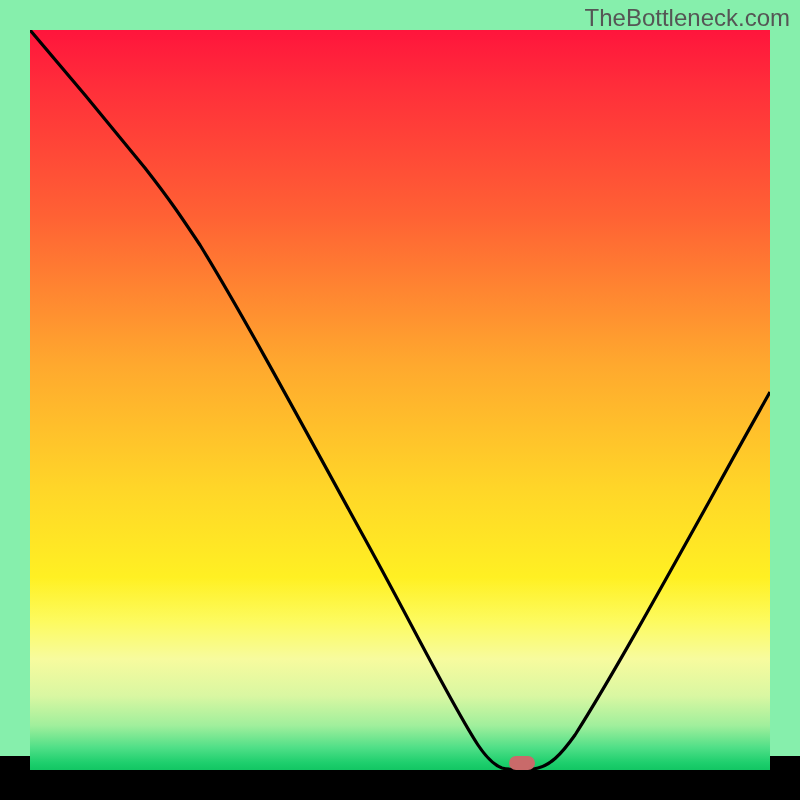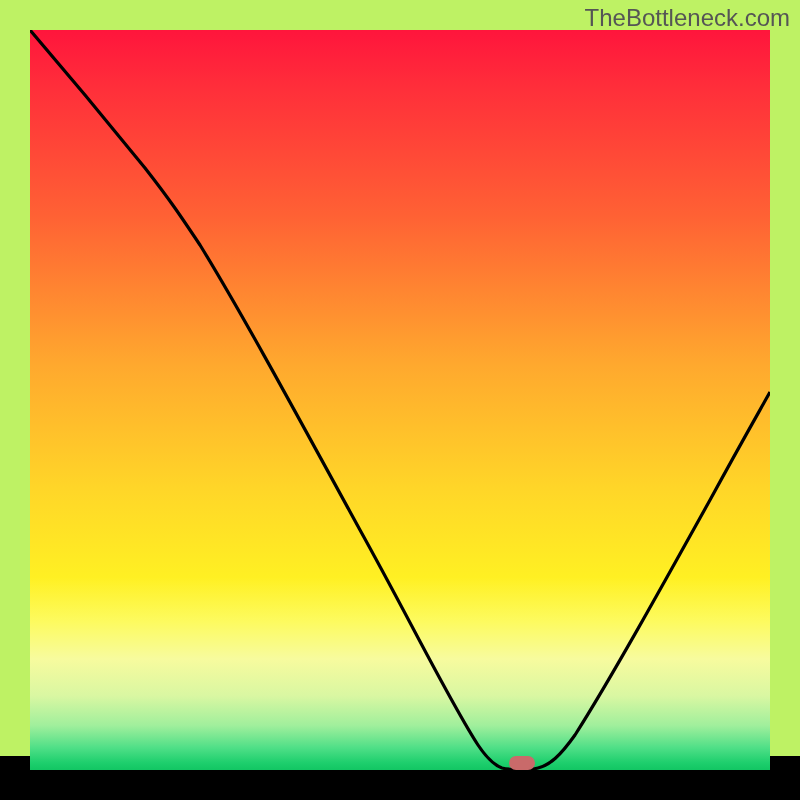--- a/index.html
+++ b/index.html
@@ -8,21 +8,21 @@
     width: 800px;
     height: 800px;
     background: #000;
     overflow: hidden;
     font-family: Arial, Helvetica, sans-serif;
   }
   .wrap {
     position: relative;
     width: 800px;
     height: 756px;
-    background: #bef264;
+    background: #86efac;
   }
   .watermark {
     position: absolute;
     top: 4px;
     right: 10px;
     color: #555;
     font-size: 24px;
     font-weight: 500;
     z-index: 10;
   }

